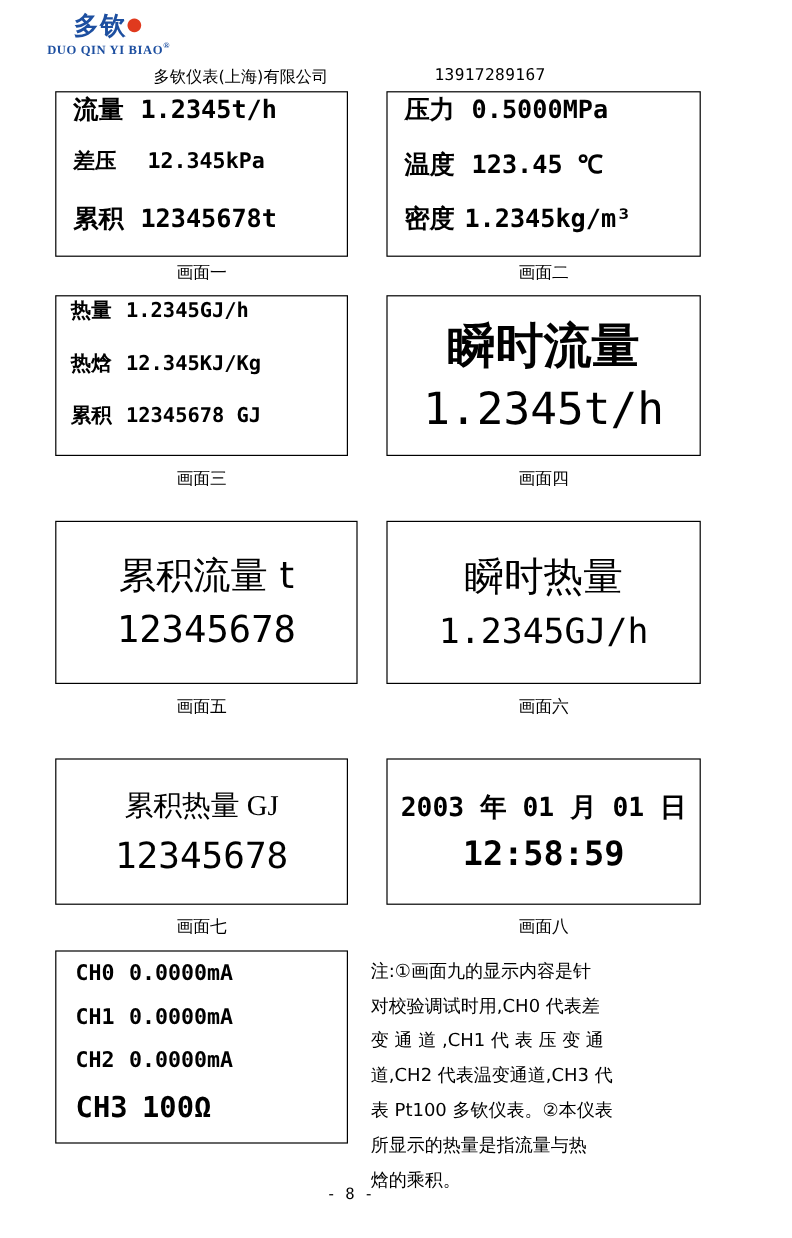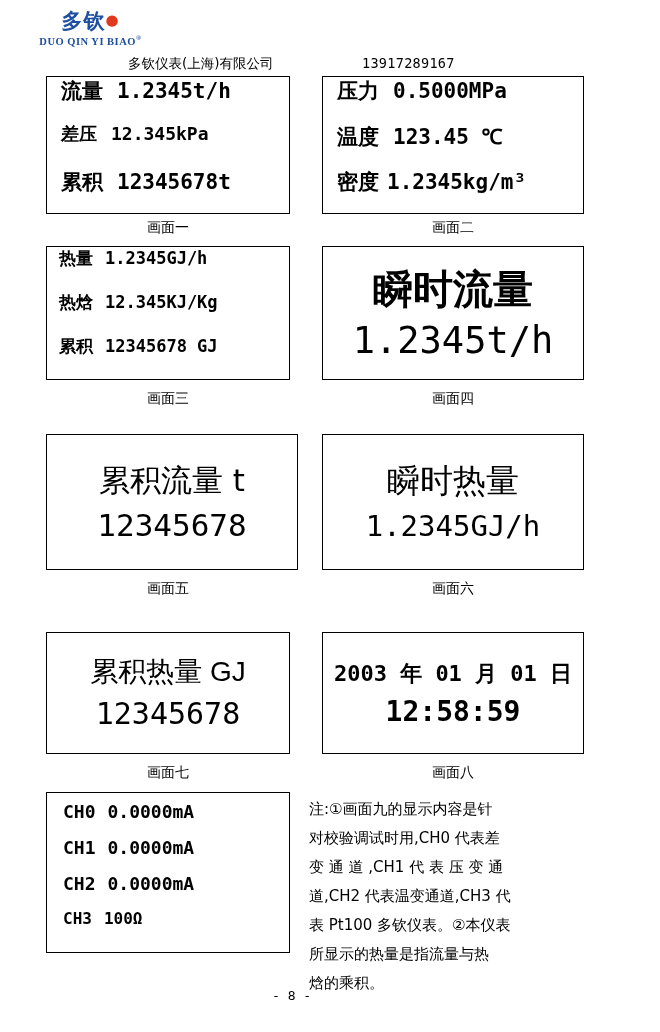--- a/index.html
+++ b/index.html
@@ -154,21 +154,21 @@
 <div class="phone">13917289167</div>
 
 <div class="panel" style="left:46px; top:76px; width:244px; height:138px;">
   <div class="panel-lines">
     <div class="lcd-row" style="padding-left:14px; height:46px; font-size:21px;">
       <span class="lbl">流量</span>
       <span class="val" style="margin-left:14px;">1.2345t/h</span>
     </div>
     <div class="lcd-row" style="padding-left:14px; height:46px; font-size:18px;">
       <span class="lbl">差压</span>
-      <span class="val" style="margin-left:14px;">12.345kPa</span>
+      <span class="val" style="margin-left:26px;">12.345kPa</span>
     </div>
     <div class="lcd-row" style="padding-left:14px; height:46px; font-size:21px;">
       <span class="lbl">累积</span>
       <span class="val" style="margin-left:14px;">12345678t</span>
     </div>
   </div>
 </div>
 <div class="caption" style="left:46px; top:219px; width:244px;">画面一</div>
 
 <div class="panel" style="left:322px; top:76px; width:262px; height:138px;">
@@ -226,21 +226,21 @@
 <div class="panel" style="left:322px; top:434px; width:262px; height:136px;">
   <div class="panel-lines">
     <div class="big-center" style="font-size:33px; font-family:'DejaVu Sans', sans-serif; line-height:48px;">瞬时热量</div>
     <div class="big-center" style="font-size:29px; font-family:'DejaVu Sans Mono', monospace; line-height:42px;">1.2345GJ/h</div>
   </div>
 </div>
 <div class="caption" style="left:322px; top:580px; width:262px;">画面六</div>
 
 <div class="panel" style="left:46px; top:632px; width:244px; height:122px;">
   <div class="panel-lines">
-    <div class="big-center" style="font-size:28px; font-family:Liberation Sans, sans-serif; line-height:42px;">累积热量 GJ</div>
+    <div class="big-center" style="font-size:24px; font-family:Liberation Serif, serif; line-height:42px;">累积热量 GJ</div>
     <div class="big-center" style="font-size:30px; font-family:'DejaVu Sans Mono', monospace; line-height:42px;">12345678</div>
   </div>
 </div>
 <div class="caption" style="left:46px; top:764px; width:244px;">画面七</div>
 
 <div class="panel" style="left:322px; top:632px; width:262px; height:122px;">
   <div class="panel-lines">
     <div class="big-center" style="font-size:22px; font-weight:bold; font-family:'DejaVu Sans Mono', monospace; line-height:38px;">2003 年 01 月 01 日</div>
     <div class="big-center" style="font-size:28px; font-weight:bold; font-family:'DejaVu Sans Mono', monospace; line-height:38px;">12:58:59</div>
   </div>
@@ -254,21 +254,21 @@
       <span class="val" style="margin-left:12px;">0.0000mA</span>
     </div>
     <div class="lcd-row" style="padding-left:16px; height:36px; font-size:18px;">
       <span class="val">CH1</span>
       <span class="val" style="margin-left:12px;">0.0000mA</span>
     </div>
     <div class="lcd-row" style="padding-left:16px; height:36px; font-size:18px;">
       <span class="val">CH2</span>
       <span class="val" style="margin-left:12px;">0.0000mA</span>
     </div>
-    <div class="lcd-row" style="padding-left:16px; height:36px; font-size:16px;">
+    <div class="lcd-row" style="padding-left:16px; height:36px; font-size:24px;">
       <span class="val">CH3</span>
       <span class="val" style="margin-left:12px;">100Ω</span>
     </div>
   </div>
 </div>
 
 <div class="note">
   <p>
       <span class="ln">注:①画面九的显示内容是针</span>
     </p>

